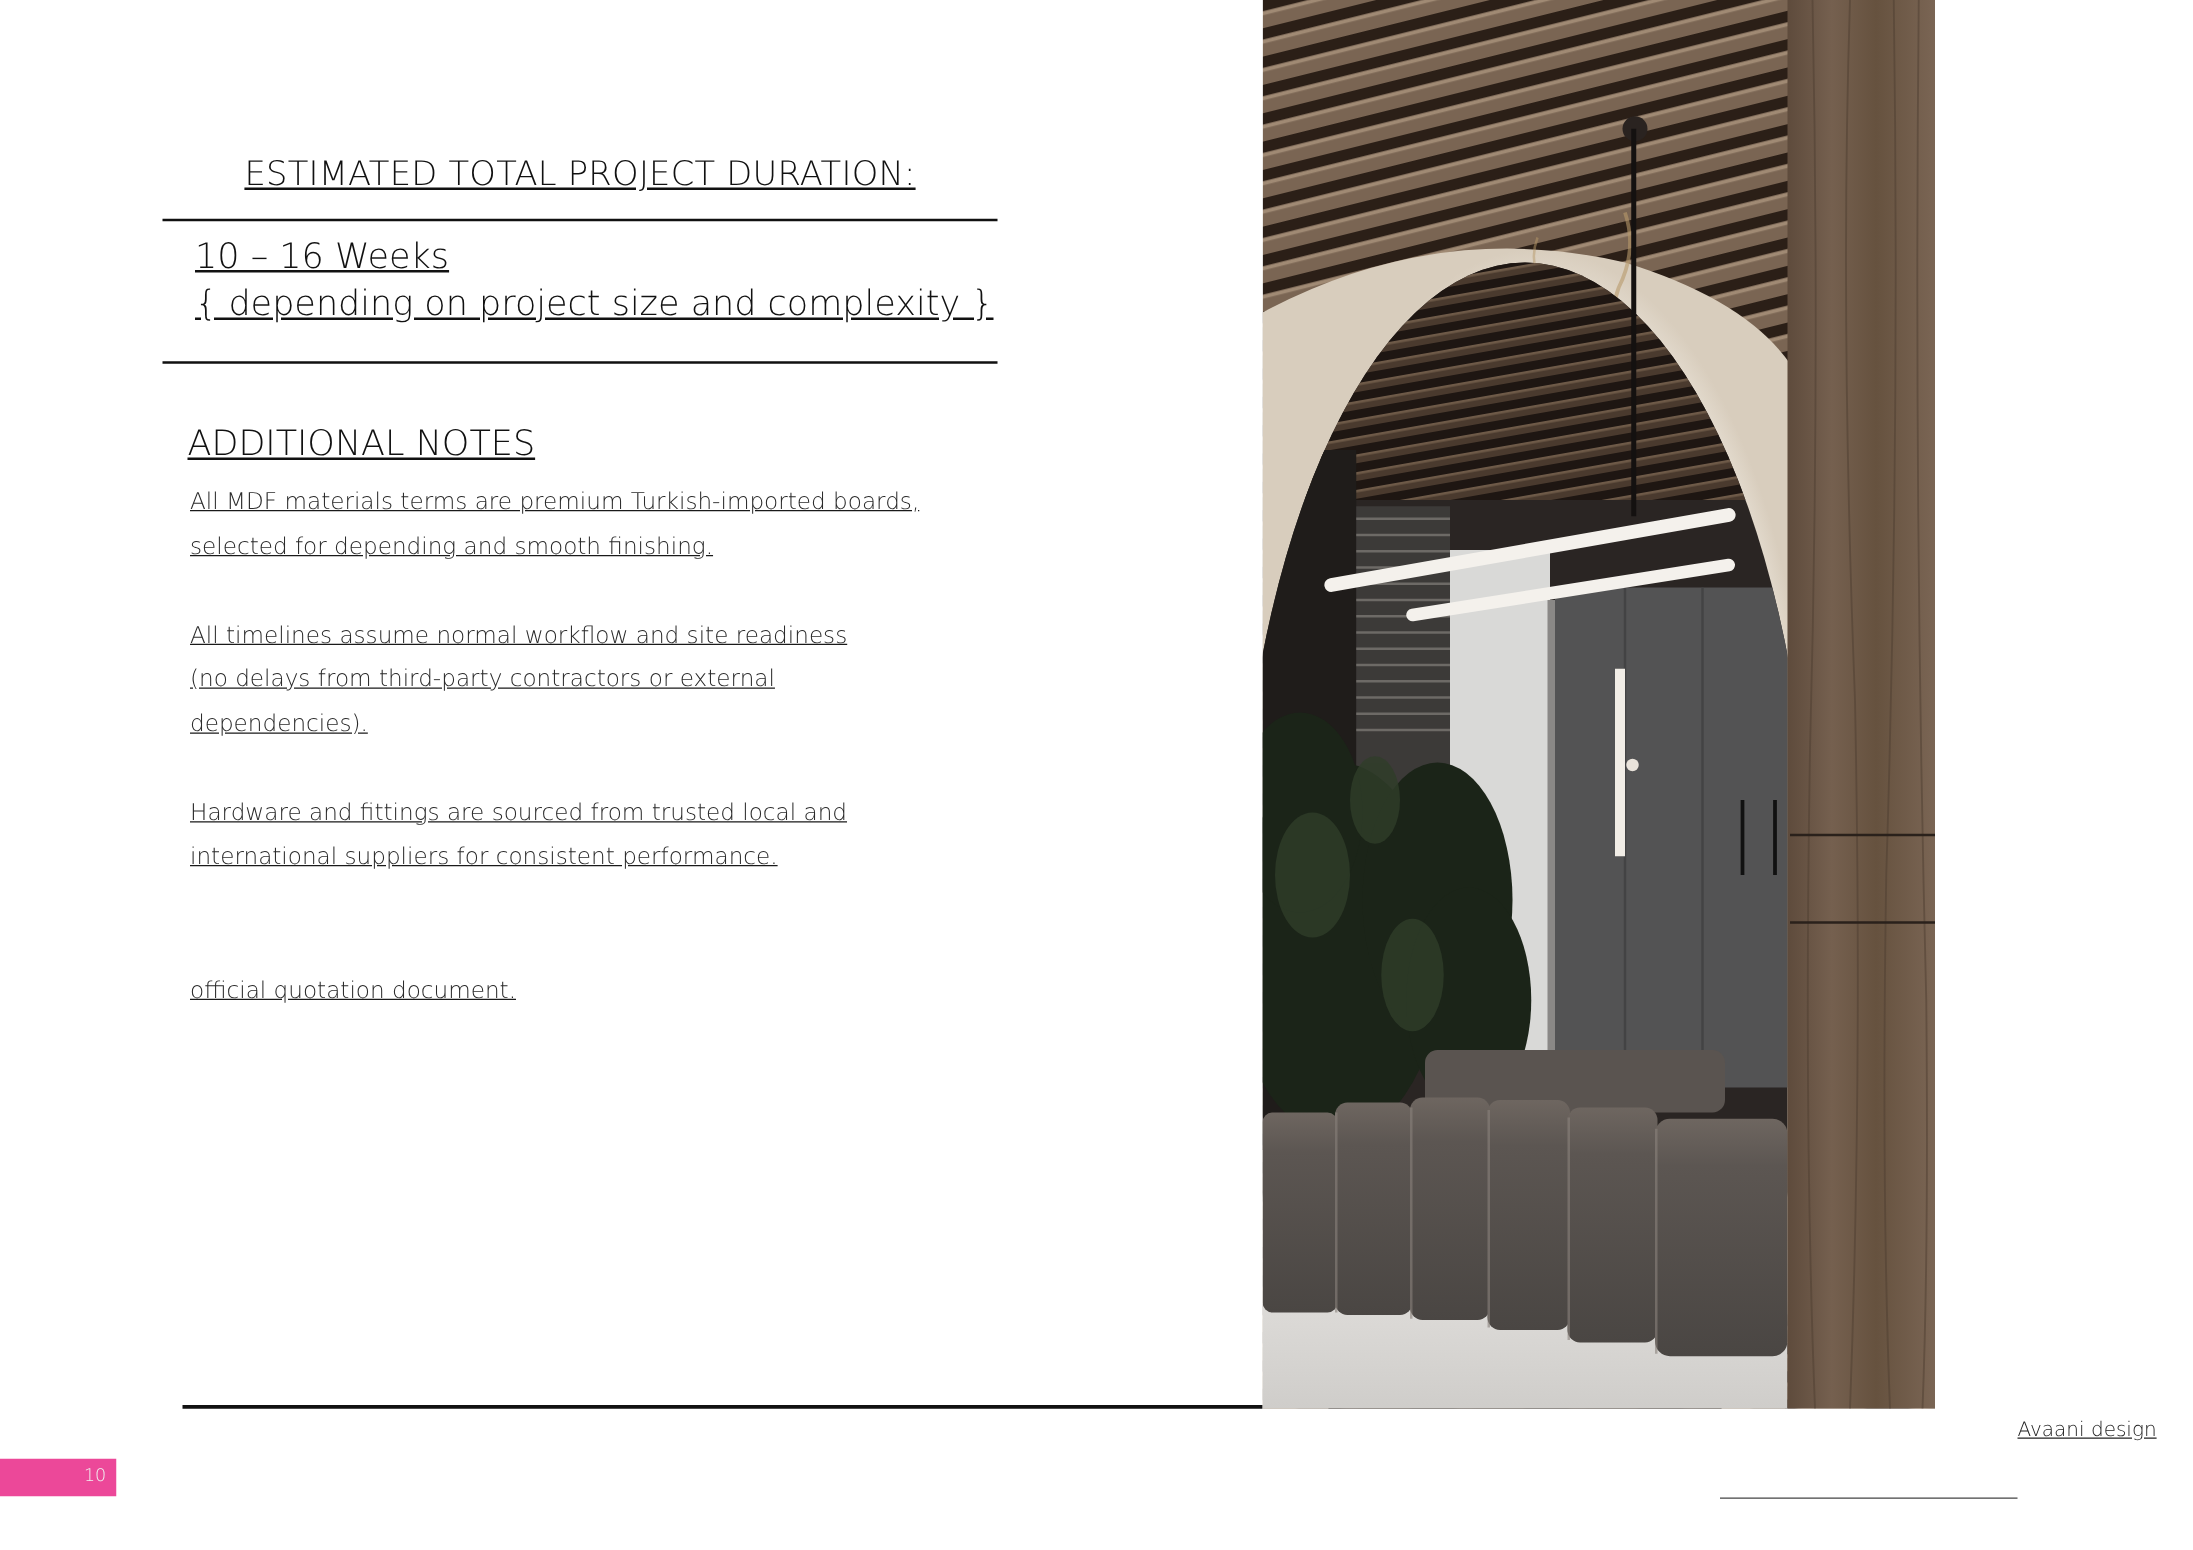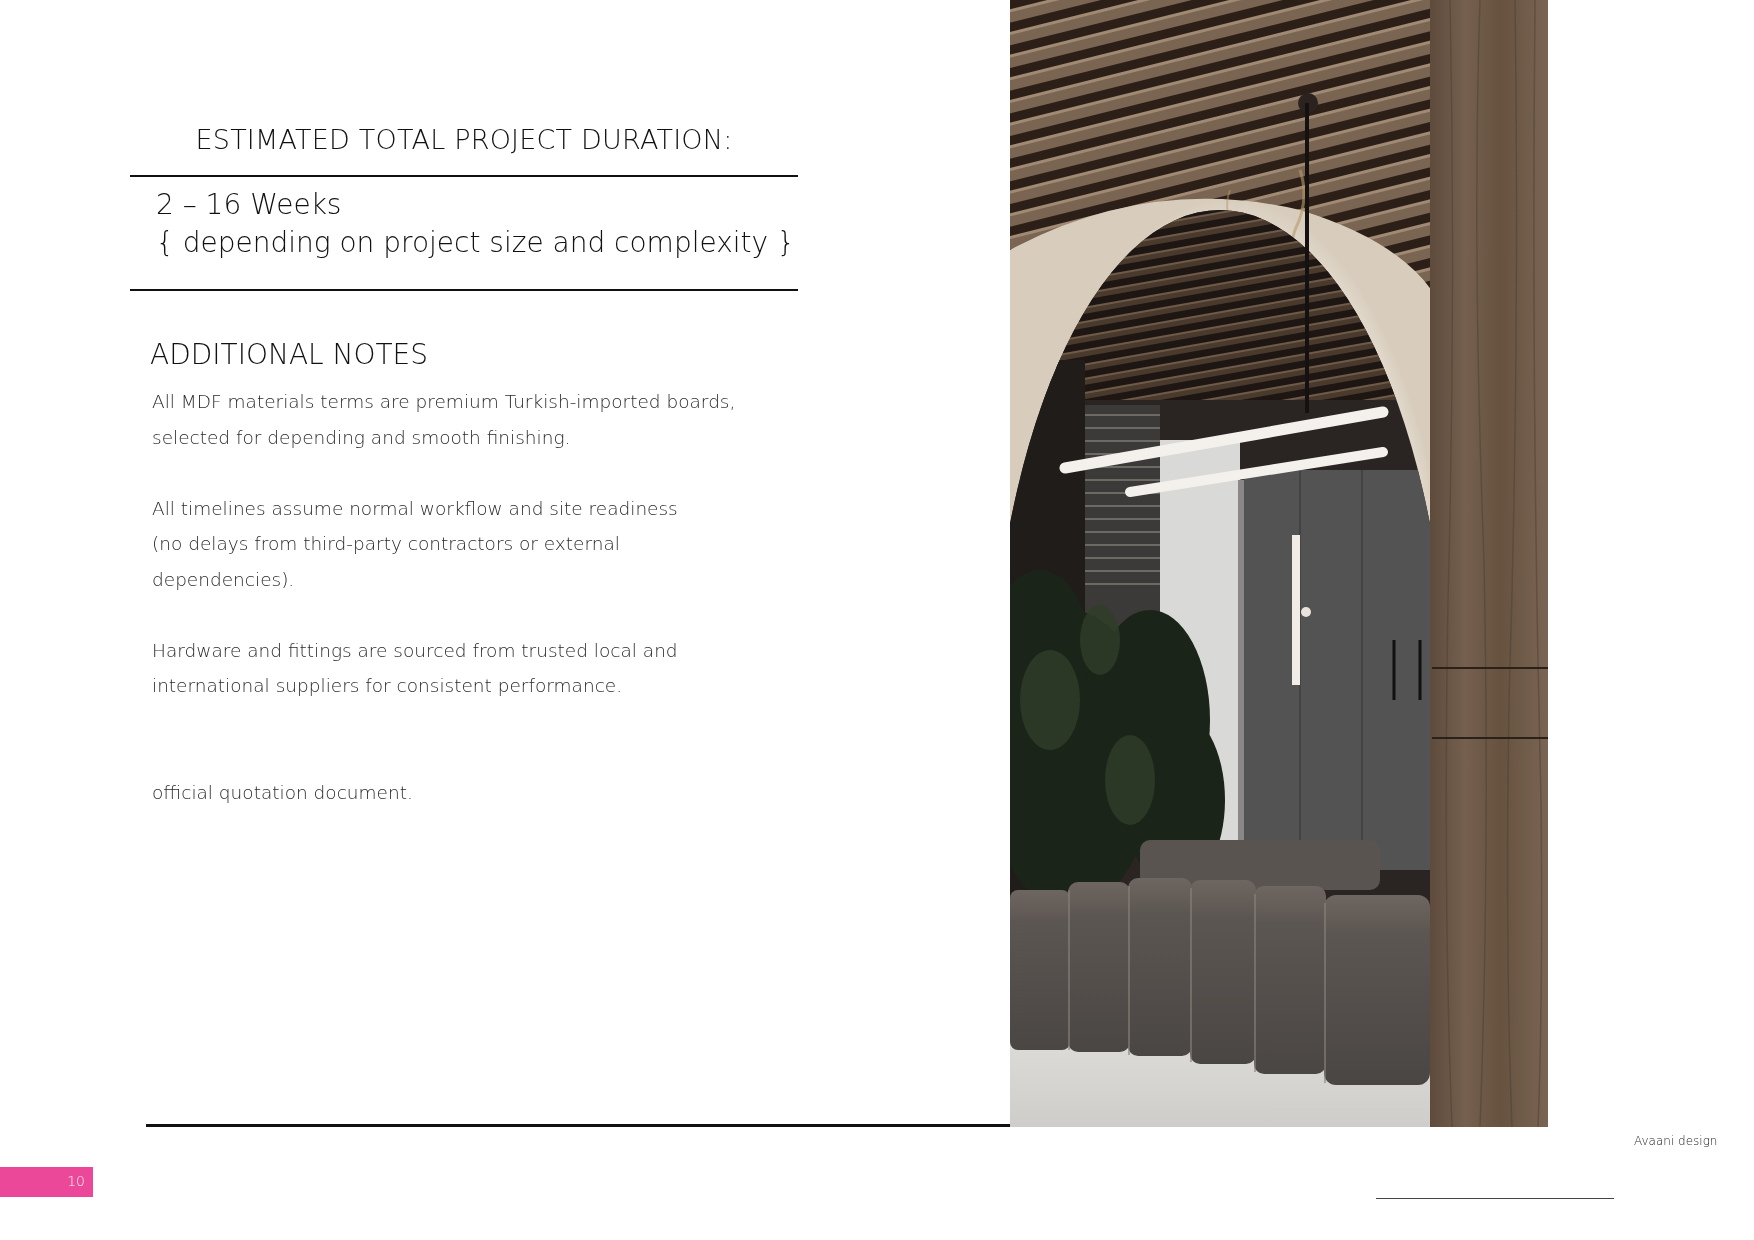--- a/index.html
+++ b/index.html
@@ -1,39 +1,39 @@
 <!DOCTYPE html>
 <html><head>
 <meta charset="utf-8">
 <style>
   html, body { margin:0; padding:0; }
   body { width:1754px; height:1240px; background:#ffffff; position:relative; overflow:hidden;
          font-family:"DejaVu Sans", "Liberation Sans", sans-serif; color:#1a1a1a; }
-  .abs { position:absolute; }
+  .abs { position:absolute;text-decoration:underline; }
   .duration-title { left:130px; width:668px; top:124px; text-align:center; font-size:27px; font-weight:300;
                     letter-spacing:0.2px; color:#111; white-space:nowrap; }
   .rule { background:#111; height:2px; }
   .duration-value { left:156px; top:186px; font-size:28px; font-weight:300; line-height:38px; color:#111; white-space:nowrap; }
   .notes-heading { left:150px; top:338px; font-size:28px; font-weight:300; color:#111; white-space:nowrap; }
   .notes { left:152px; top:384px; width:640px; }
   .note-para { font-size:18.5px; font-weight:300; line-height:35.5px; color:#2a2a2a; margin:0 0 35.5px 0; }
   .bottom-rule { left:146px; top:1124px; width:864px; height:3px; background:#111; }
   .photo { left:1010px; top:0px; width:538px; height:1127px; overflow:hidden; }
   .page-box { left:0; top:1167px; width:93px; height:30px; background:#ec4899; }
   .page-num { position:absolute; right:8px; top:6px; font-size:14px; color:#f0f0f0; font-weight:300; }
   .footer-rule { left:1376px; top:1198px; width:238px; height:1px; background:#444; }
-  .footer-brand { left:1614px; top:1134px; font-size:12px; font-weight:300; color:#222; white-space:nowrap;margin-left:20px; }
+  .footer-brand { left:1614px; top:1134px; font-size:16px; font-weight:300; color:#222; white-space:nowrap; }
 </style>
 </head>
 <body>
 
 <div class="abs duration-title">ESTIMATED TOTAL PROJECT DURATION:</div>
 <div class="abs rule" style="left:130px; top:175px; width:668px;"></div>
 <div class="abs duration-value">
-  <div>2 – 16 Weeks</div>
+  <div>10 – 16 Weeks</div>
   <div>{ depending on project size and complexity }</div>
 </div>
 <div class="abs rule" style="left:130px; top:289px; width:668px;"></div>
 
 <div class="abs notes-heading">ADDITIONAL NOTES</div>
 <div class="abs notes">
   <p class="note-para">
     <span>All MDF materials terms are premium Turkish-imported boards,</span><br>
     <span>selected for depending and smooth finishing.</span>
   </p>

